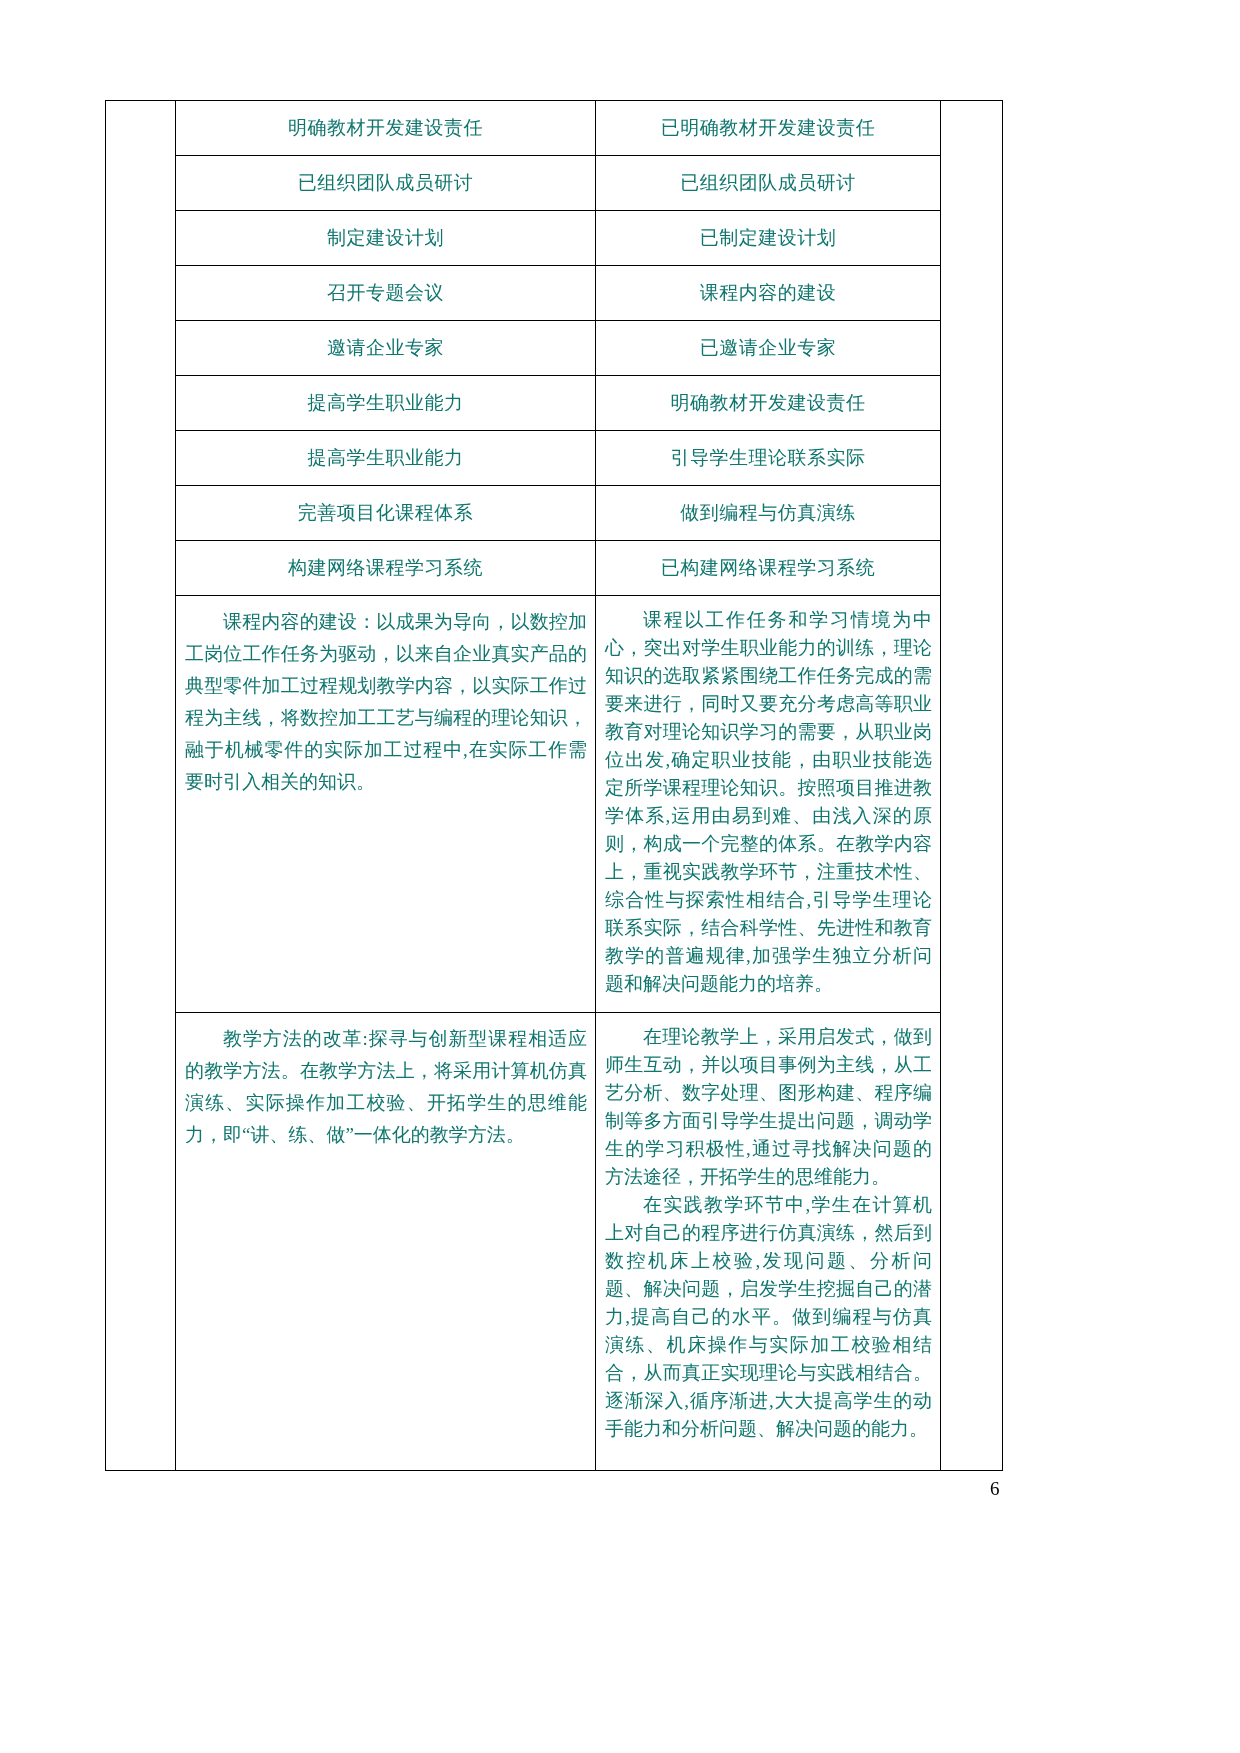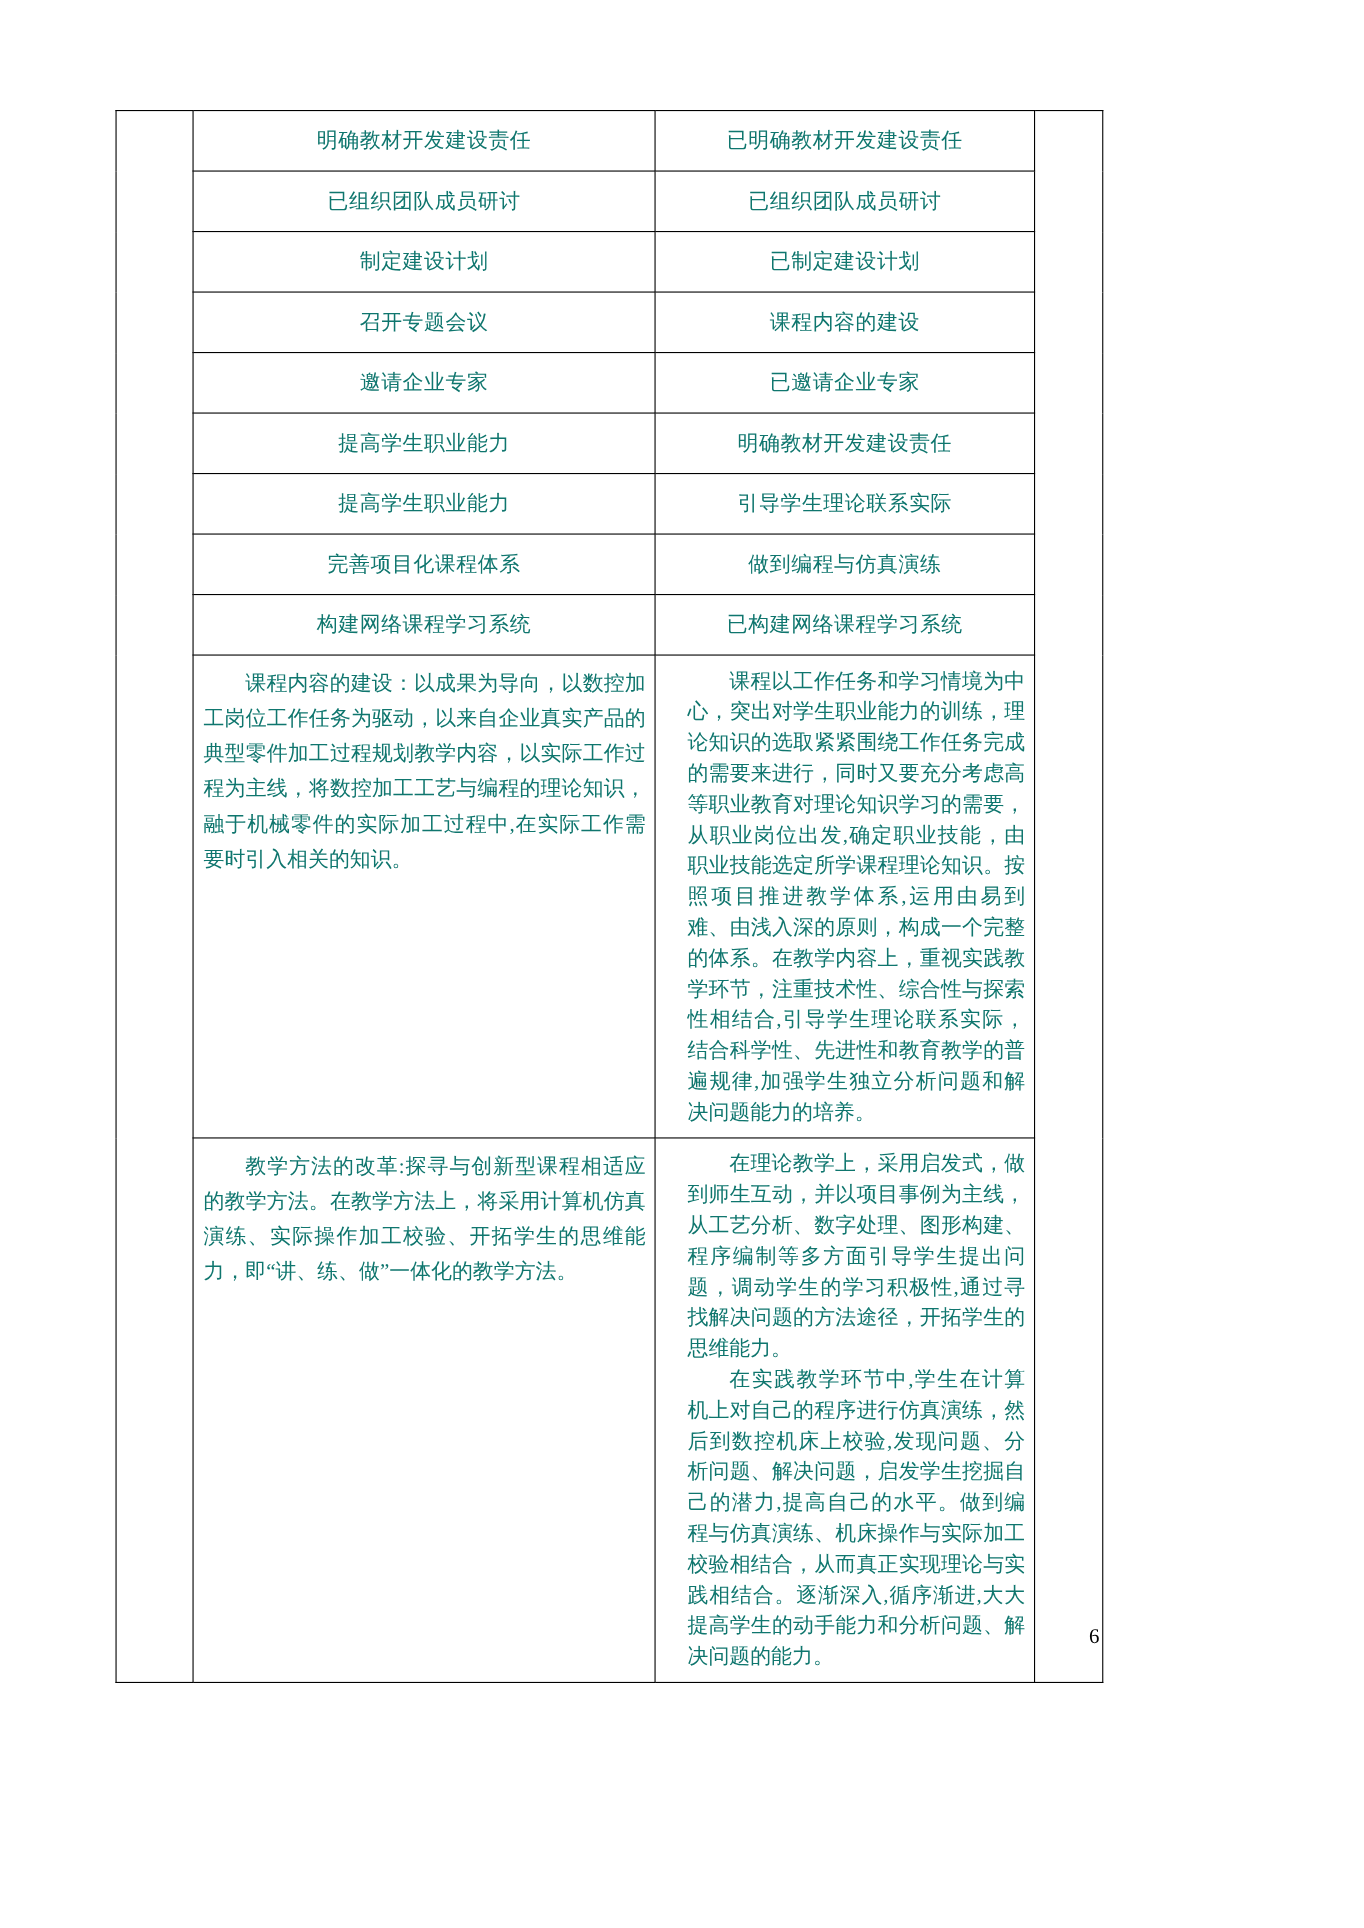--- a/index.html
+++ b/index.html
@@ -51,21 +51,21 @@
   td.cell-para {
     vertical-align: top;
     text-align: justify;
     padding: 10px 8px 8px 9px;
   }
   td.cell-para p {
     margin: 0;
     text-indent: 2em;
   }
   td.para-left p  { line-height: 32px; }
-  td.para-right p { line-height: 28px; margin-left: 20px; }
+  td.para-right p { line-height: 28px; }
 
   .page-number {
     position: absolute;
     left: 990px;
     top: 1478px;
     font-size: 19px;
     color: #000000;
   }
 </style>
 </head>

